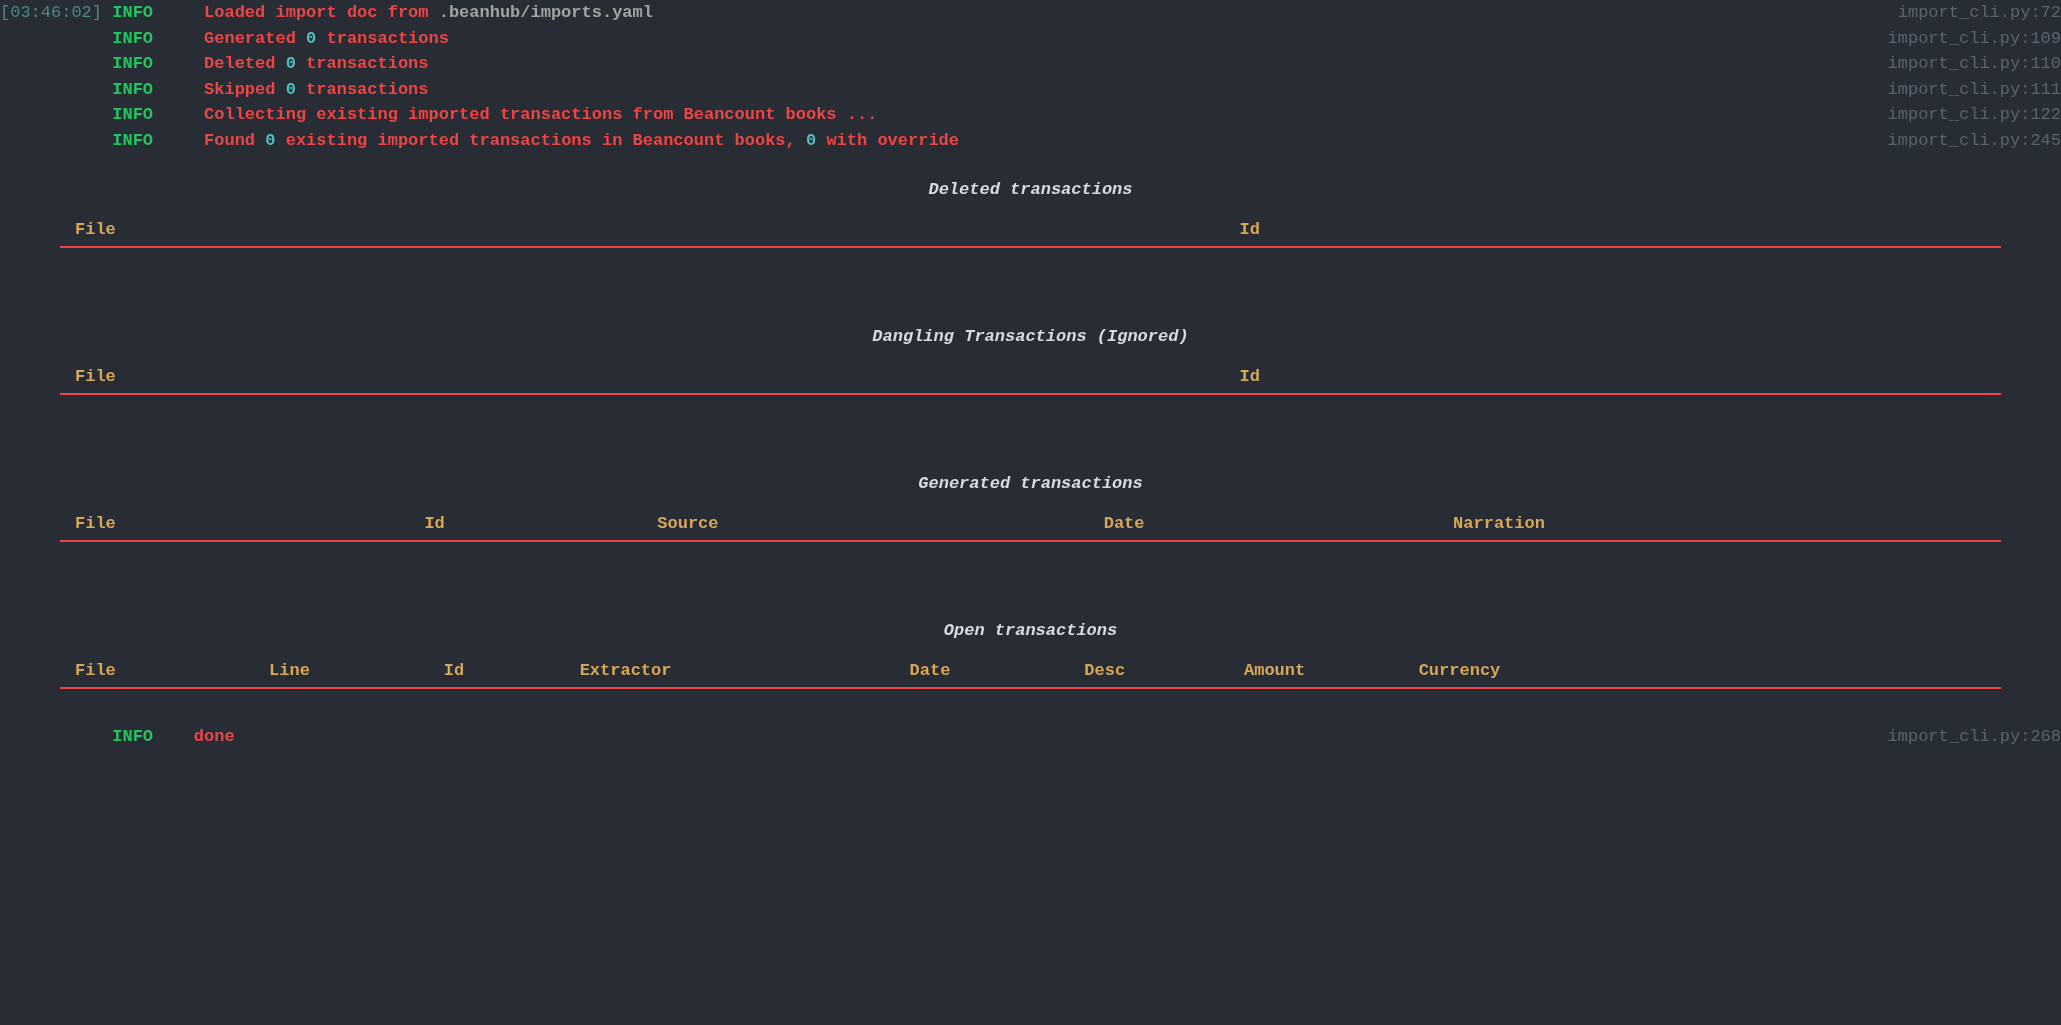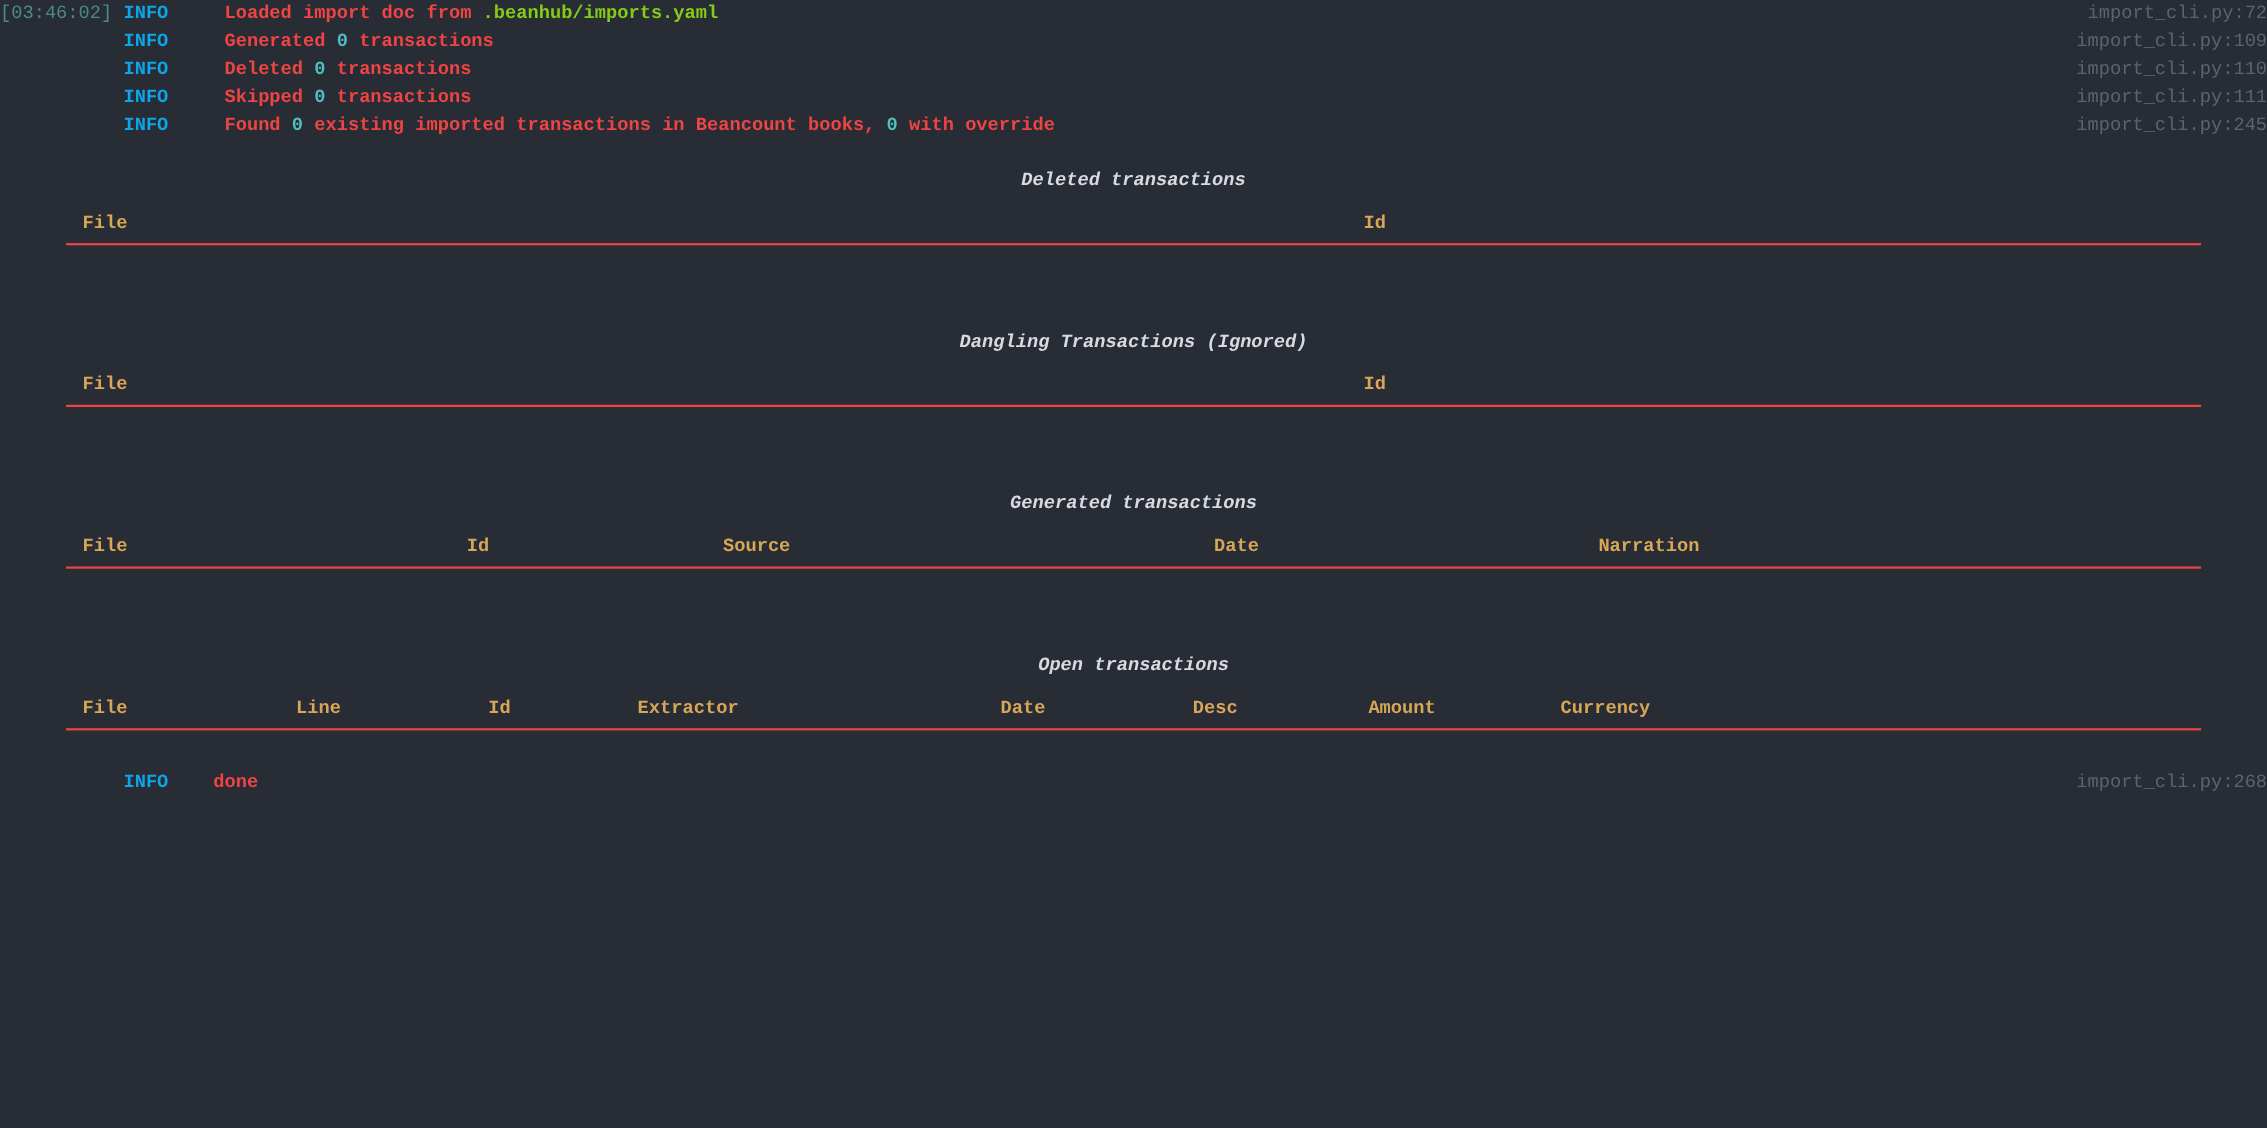--- a/index.html
+++ b/index.html
@@ -29,29 +29,29 @@
       white-space: pre;
     }
     .log-right {
       text-align: left;
       white-space: pre;
     }
     .timestamp {
       color: #4b8a8a;
     }
     .info-level {
-      color: #0ea5e9;
+      color: #22c55e;
       font-weight: bold;
     }
     .text-white {
       color: #ef4444;
       font-weight: bold;
     }
     .text-green {
-      color: #84cc16;
+      color: #a3a3a3;
       font-weight: bold;
     }
     .text-cyan {
       color: #4fbfbf;
       font-weight: bold;
     }
     .source-file {
       color: #5c6370;
     }
     .source-line {
@@ -101,20 +101,24 @@
   <div class="log-line">
     <div class="log-left"><span class="timestamp hidden-timestamp">[03:46:02]</span> <span class="info-level">INFO</span>     <span class="text-white">Deleted </span><span class="text-cyan">0</span><span class="text-white"> transactions</span></div>
     <div class="log-right"><span class="source-file">import_cli.py</span><span class="source-file">:</span><span class="source-line">110</span></div>
   </div>
 
   <div class="log-line">
     <div class="log-left"><span class="timestamp hidden-timestamp">[03:46:02]</span> <span class="info-level">INFO</span>     <span class="text-white">Skipped </span><span class="text-cyan">0</span><span class="text-white"> transactions</span></div>
     <div class="log-right"><span class="source-file">import_cli.py</span><span class="source-file">:</span><span class="source-line">111</span></div>
   </div>
 
+  <div class="log-line">
+    <div class="log-left"><span class="timestamp hidden-timestamp">[03:46:02]</span> <span class="info-level">INFO</span>     <span class="text-white">Collecting existing imported transactions from Beancount books ...</span></div>
+    <div class="log-right"><span class="source-file">import_cli.py</span><span class="source-file">:</span><span class="source-line">122</span></div>
+  </div>
 
   <div class="log-line">
     <div class="log-left"><span class="timestamp hidden-timestamp">[03:46:02]</span> <span class="info-level">INFO</span>     <span class="text-white">Found </span><span class="text-cyan">0</span><span class="text-white"> existing imported transactions in Beancount books, </span><span class="text-cyan">0</span><span class="text-white"> with override</span></div>
     <div class="log-right"><span class="source-file">import_cli.py</span><span class="source-file">:</span><span class="source-line">245</span></div>
   </div>
 
   <div class="section-title">Deleted transactions</div>
   <div class="table-header">
     <div class="table-col" style="width:60%;padding-left:15px;">File</div>
     <div class="table-col" style="width:40%;padding-left:15px;">Id</div>

